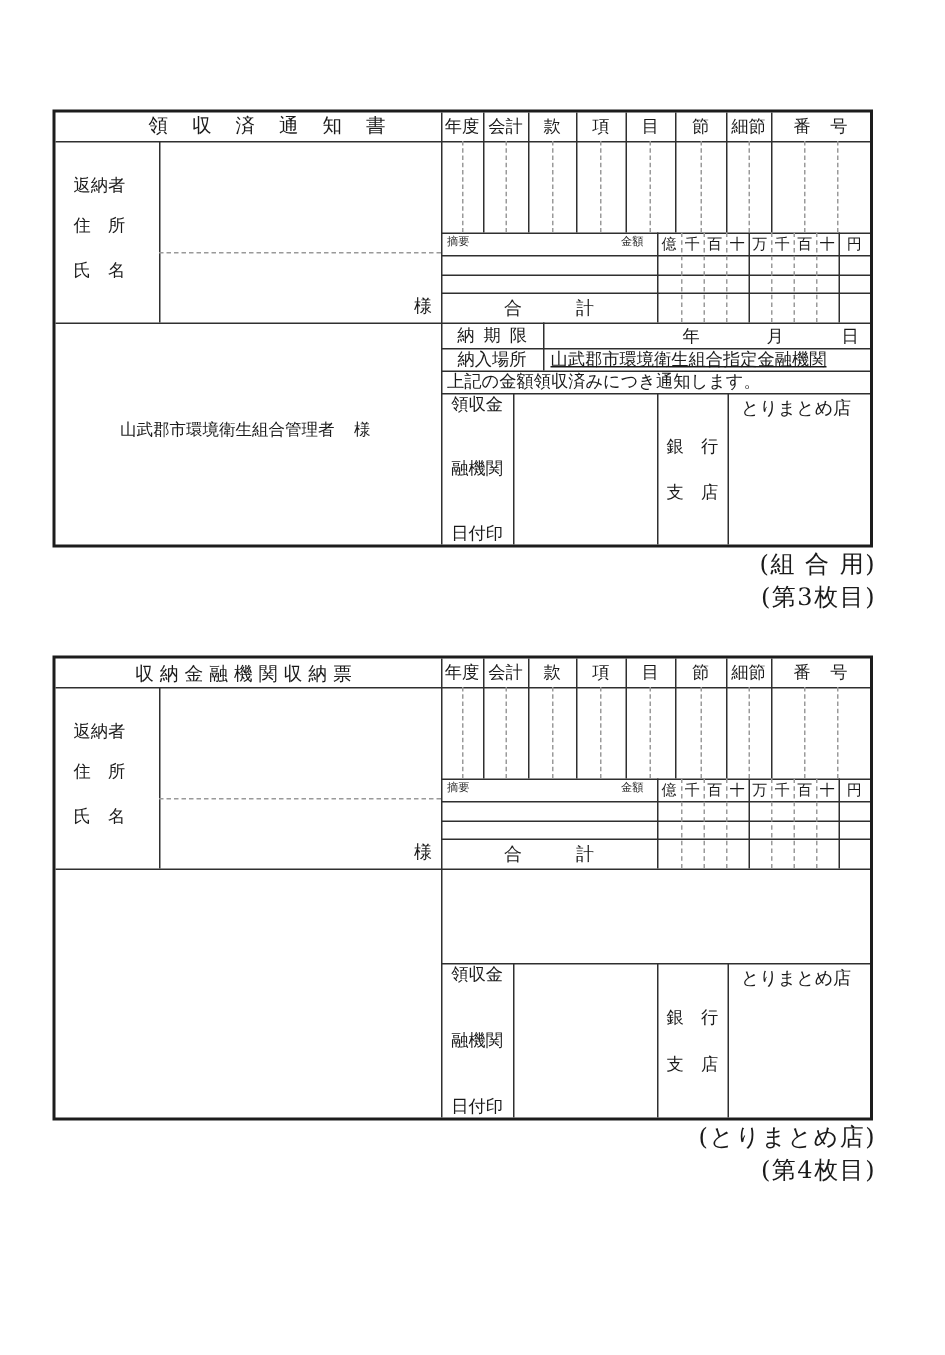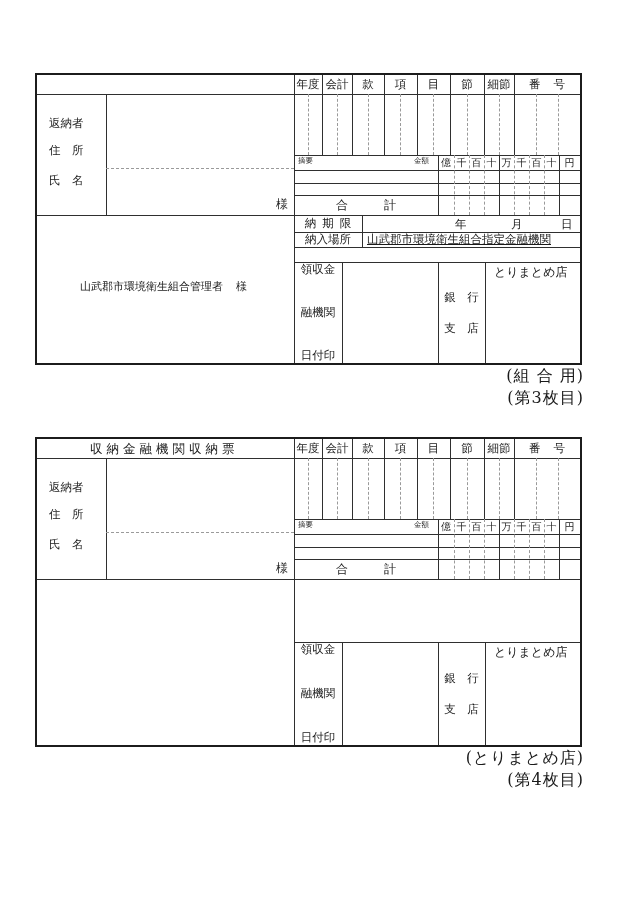--- a/index.html
+++ b/index.html
@@ -26,20 +26,21 @@
   .small{font-size:7.5px;color:#2a2a2a;}
   .payer{font-size:11.5px;}
   .stamp{flex-direction:column;justify-content:space-between;font-size:11.5px;}
   .bank{flex-direction:column;justify-content:center;gap:16px;font-size:11.5px;}
   .note{position:absolute;right:46px;font-size:16px;letter-spacing:1px;}
 </style>
 </head>
 <body>
 
 <section class="form f1" id="form1">
+  <div class="tx title1" style="left:62px;top:3px;">領収済通知書</div>
 
   <div class="cell hc" style="left:257px;width:28px;">年度</div>
   <div class="cell hc" style="left:285px;width:30px;">会計</div>
   <div class="cell hc" style="left:315px;width:32px;">款</div>
   <div class="cell hc" style="left:347px;width:33px;">項</div>
   <div class="cell hc" style="left:380px;width:33px;">目</div>
   <div class="cell hc" style="left:413px;width:34px;">節</div>
   <div class="cell hc" style="left:447px;width:30px;">細節</div>
   <div class="cell hc hc-wide" style="left:477px;width:66px;">番号</div>
 
@@ -61,20 +62,21 @@
   <div class="cell dc" style="left:522px;width:21px;">円</div>
 
   <div class="cell" style="left:257px;width:144px;top:120px;height:20px;font-size:12px;">合　　　計</div>
 
   <div class="cell lbl" style="left:257px;width:68px;top:140px;height:17px;letter-spacing:6px;text-indent:6px;">納期限</div>
   <div class="tx lbl" style="left:418px;top:143px;">年</div>
   <div class="tx lbl" style="left:474px;top:143px;">月</div>
   <div class="tx lbl" style="left:524px;top:143px;">日</div>
   <div class="cell lbl" style="left:257px;width:68px;top:157px;height:15px;">納入場所</div>
   <div class="tx lbl" style="left:330px;top:158px;text-decoration:underline;">山武郡市環境衛生組合指定金融機関</div>
+  <div class="tx lbl" style="left:261px;top:173px;">上記の金額領収済みにつき通知します。</div>
 
   <div class="tx" style="left:43px;top:206px;font-size:11px;"><span>山武郡市環境衛生組合管理者</span><span style="margin-left:13px;">様</span></div>
 
   <div class="cell stamp" style="left:257px;width:48px;top:187px;height:101px;">
     <span>領収金</span>
     <span>融機関</span>
     <span>日付印</span>
   </div>
   <div class="cell bank" style="left:401px;width:47px;top:187px;height:101px;">
     <span>銀　行</span>

